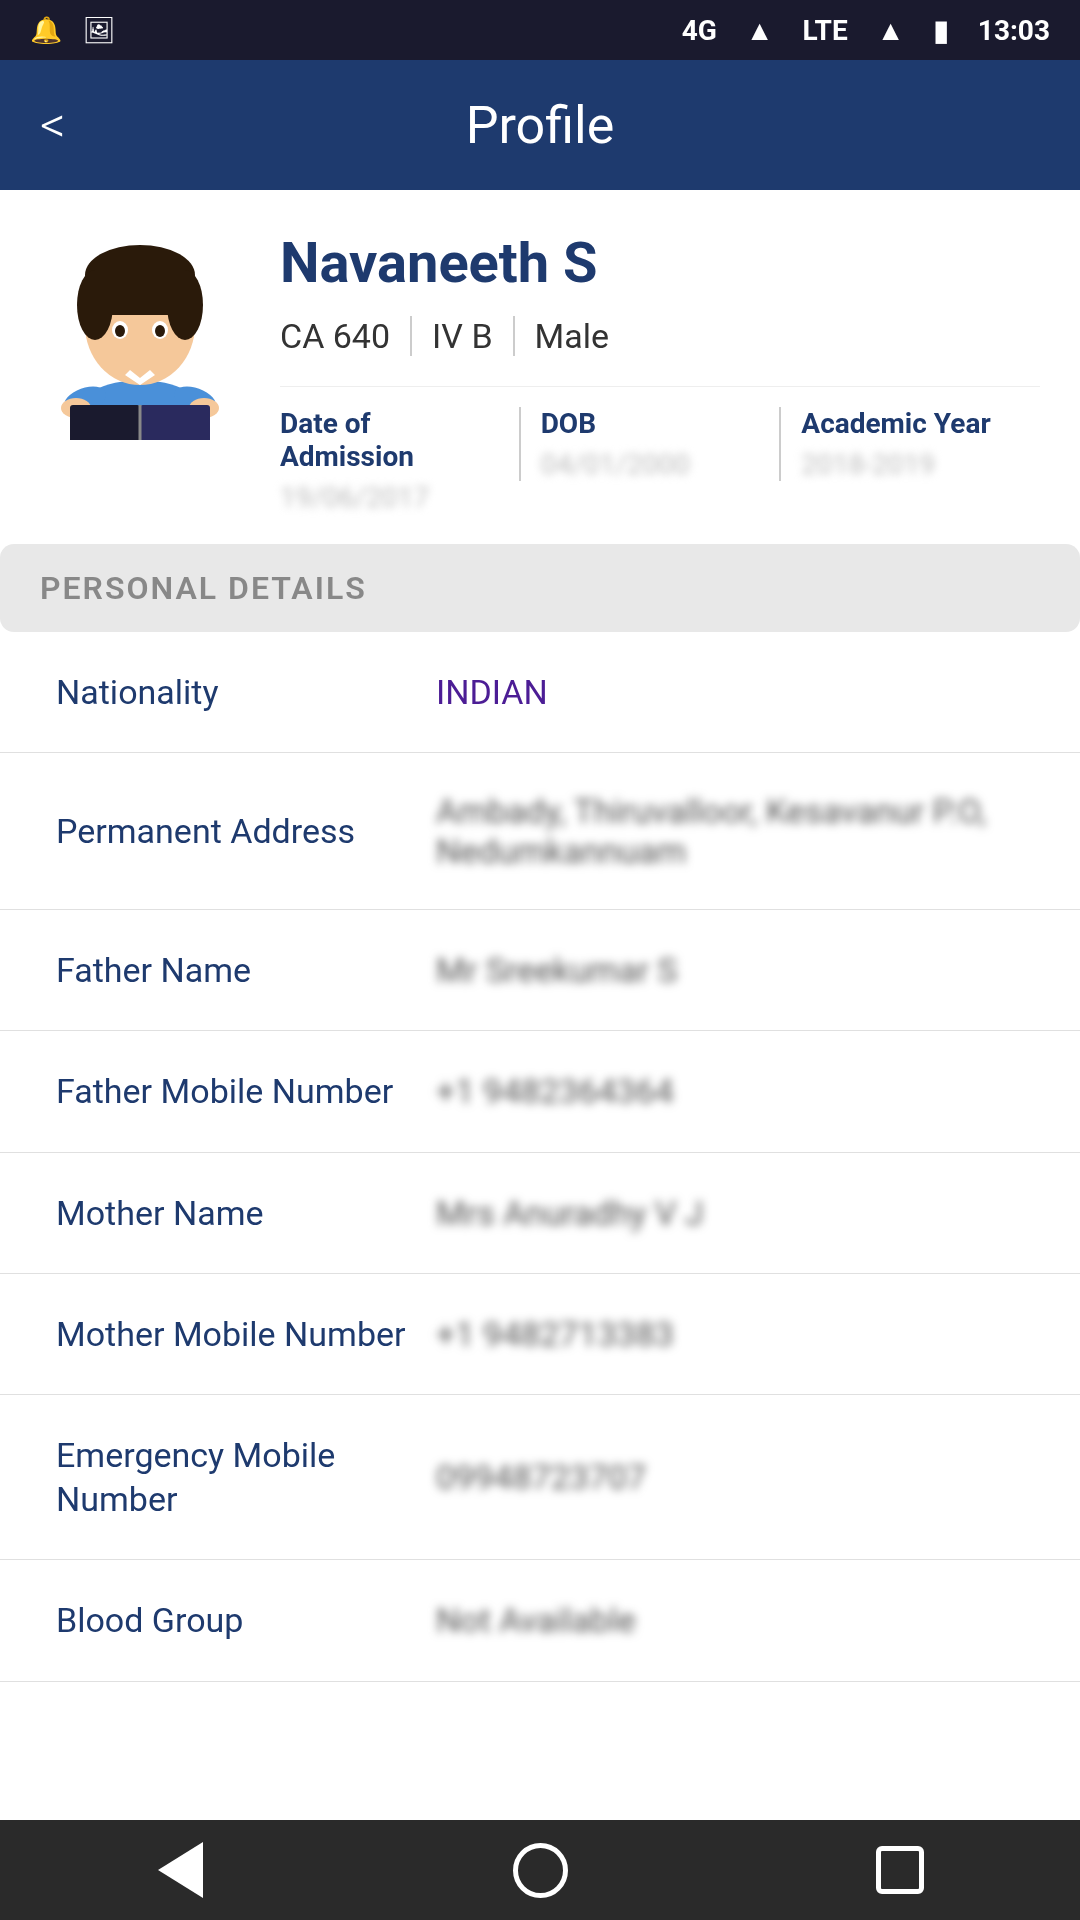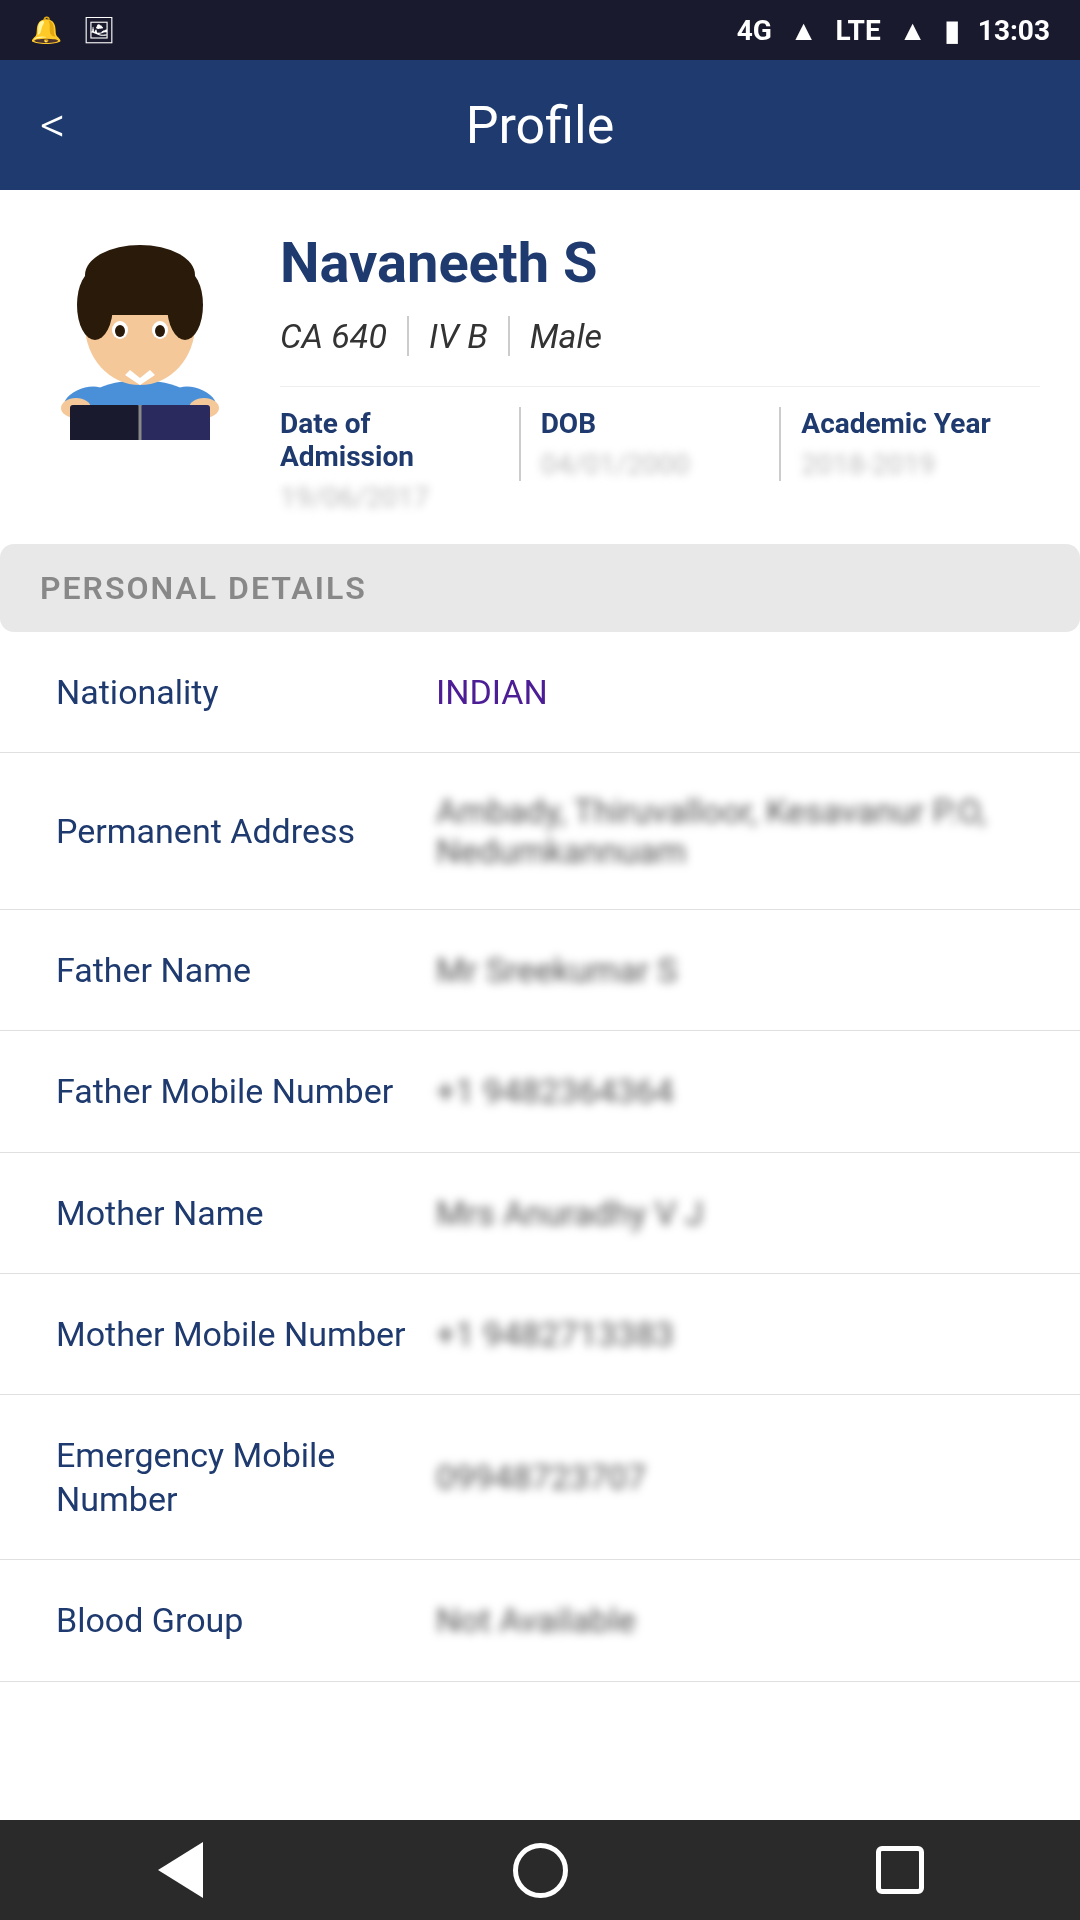--- a/index.html
+++ b/index.html
@@ -17,21 +17,21 @@
       background: #1a1a2e;
       height: 60px;
       display: flex;
       align-items: center;
       justify-content: space-between;
       padding: 0 30px;
       color: white;
       font-size: 26px;
     }
     .status-bar-left { display: flex; gap: 20px; align-items: center; }
-    .status-bar-right { display: flex; gap: 18px; align-items: center; font-weight: bold; font-size: 28px; }
+    .status-bar-right { display: flex; gap: 29px; align-items: center; font-weight: bold; font-size: 28px; }
 
     
     .header {
       background: #1e3a6e;
       height: 130px;
       display: flex;
       align-items: center;
       padding: 0 40px;
       position: relative;
     }
@@ -74,21 +74,20 @@
       color: #1e3a6e;
       font-size: 56px;
       font-weight: bold;
       margin-bottom: 20px;
     }
     .profile-meta {
       display: flex;
       align-items: center;
       gap: 0;
       margin-bottom: 30px;
-      font-style: italic;
     }
     .profile-meta-item {
       color: #333;
       font-size: 34px;
       padding: 0 20px;
     }
     .profile-meta-item:first-child { padding-left: 0; }
     .profile-meta-divider {
       width: 2px;
       height: 40px;

